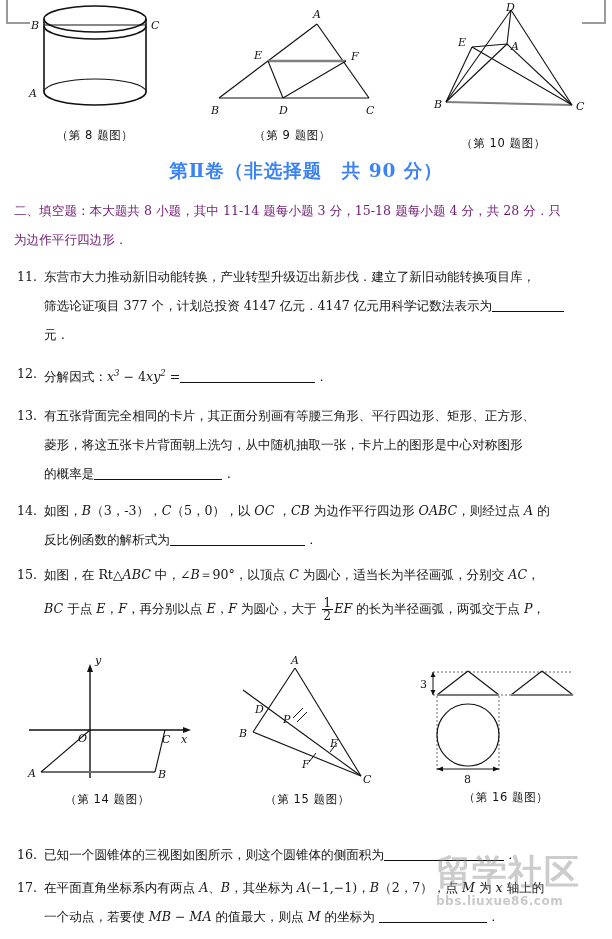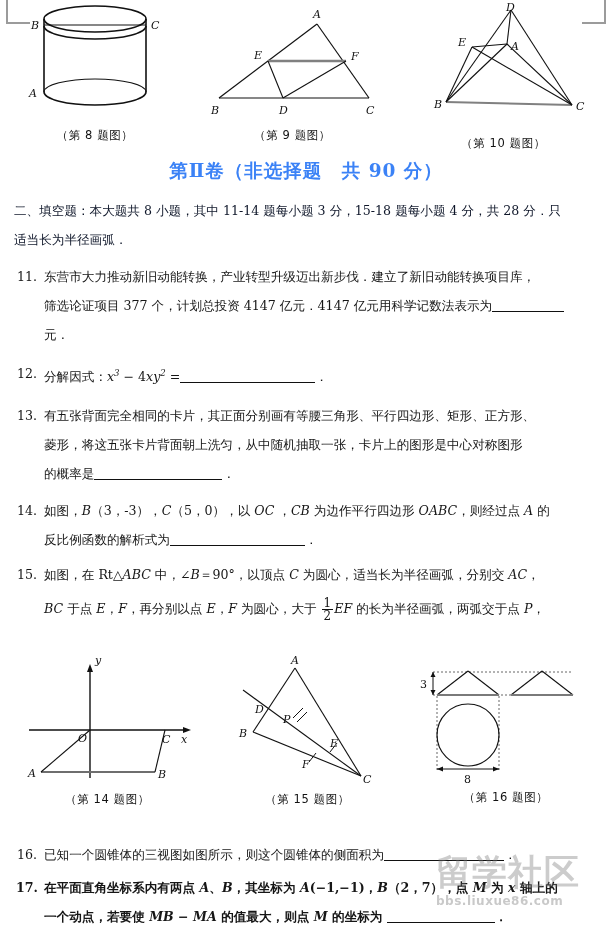--- a/index.html
+++ b/index.html
@@ -62,21 +62,21 @@
     font-weight: 700;
     letter-spacing: 1px;
     color: #3b82f6;
   }
 
   
   .block {
     position: absolute;
     font-size: 12.6px;
     line-height: 29px;
-    color: #0f172a;
+    color: #701a75;
   }
   .intro { left: 14px; right: 16px; top: 196px; text-indent: 0; }
   .intro .l2 { }
 
   .qwrap { position: absolute; left: 14px; right: 16px; }
   .q {
     position: relative;
     padding-left: 30px;
     line-height: 29px;
     font-size: 12.6px;
@@ -215,21 +215,21 @@
       </svg>
     </div>
     <div class="figcap" style="margin-top:12px;">（第 10 题图）</div>
   </div>
 </div>
 
 <div class="vol-title">第Ⅱ卷（非选择题　共 90 分）</div>
 
 <div class="block intro">
   <div>二、填空题：本大题共 8 小题，其中 11-14 题每小题 3 分，15-18 题每小题 4 分，共 28 分．只</div>
-  <div class="l2">适当长为半径画弧．</div>
+  <div class="l2">为边作平行四边形．</div>
 </div>
 
 <div class="qwrap" style="top:262px;">
 
   <div class="q">
     <span class="num">11.</span>
     <p>东营市大力推动新旧动能转换，产业转型升级迈出新步伐．建立了新旧动能转换项目库，</p>
     <p><span>筛选论证项目 377 个，计划总投资 4147 亿元．4147 亿元用科学记数法表示为</span><span class="blank w1"></span></p>
     <p>元．</p>
   </div>
@@ -344,21 +344,21 @@
   </div>
 </div>
 
 <div class="qwrap" style="top:840px;">
 
   <div class="q">
     <span class="num">16.</span>
     <p><span>已知一个圆锥体的三视图如图所示，则这个圆锥体的侧面积为</span><span class="blank w2"></span><span>．</span></p>
   </div>
 
-  <div class="q" style="margin-top:4px;font-weight:bold;">
+  <div class="q" style="margin-top:4px;">
     <span class="num">17.</span>
     <p><span>在平面直角坐标系内有两点 </span><span class="mi">A</span><span>、</span><span class="mi">B</span><span>，其坐标为 </span><span class="mi">A</span><span>(−1,−1)，</span><span class="mi">B</span><span>（2，7），点 </span><span class="mi">M</span><span> 为 </span><span class="mi">x</span><span> 轴上的</span></p>
     <p><span>一个动点，若要使 </span><span class="mi">MB</span><span> − </span><span class="mi">MA</span><span> 的值最大，则点 </span><span class="mi">M</span><span> 的坐标为 </span><span class="blank w5"></span><span>．</span></p>
   </div>
 </div>
 
 <div class="watermark">
   <div class="wm-main">留学社区</div>
   <div class="wm-sub">bbs.liuxue86.com</div>
 </div>

